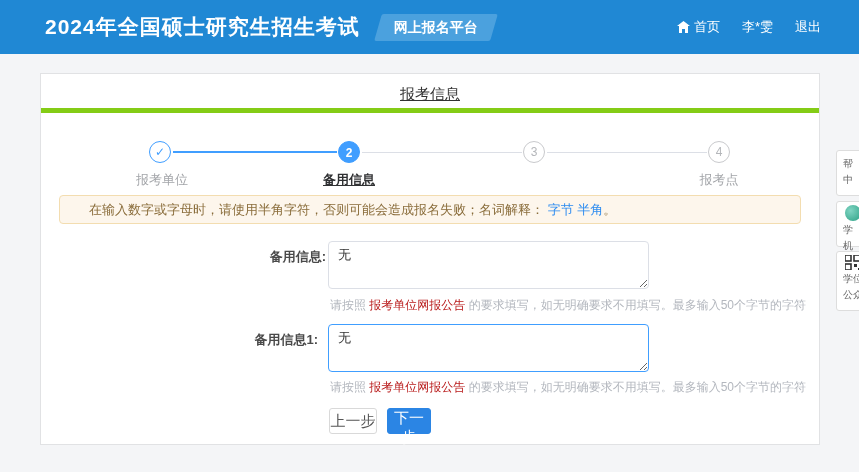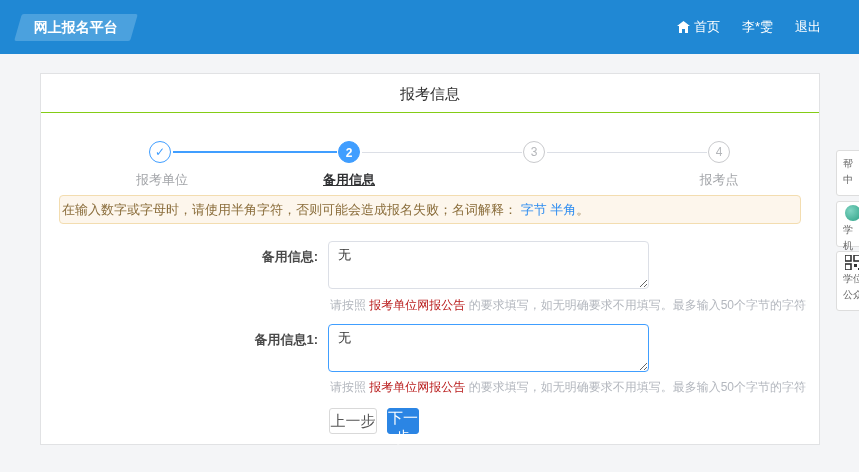--- a/index.html
+++ b/index.html
@@ -22,21 +22,22 @@
   .header-nav { margin-left:auto; margin-right:38px; display:flex; align-items:center; gap:22px; font-size:13px; }
   .nav-item { display:flex; align-items:center; gap:4px; cursor:pointer; }
   .home-icon svg { display:block; }
   
   .card {
     position:absolute; left:40px; top:73px; width:780px; height:372px;
     background:#fff; border:1px solid #e1e2e4;
   }
   .card-title {
     height:39px; line-height:39px; text-align:center; font-size:15px; color:#333;
-    border-bottom:1px solid #84cc16;
+    border-bottom:5px solid #84cc16;
+    text-decoration:underline;
   }
   
   .stepper { position:absolute; left:0; top:40px; width:780px; height:80px; }
   .step-circle {
     position:absolute; top:27px; width:22px; height:22px; border-radius:50%;
     font-size:12px; text-align:center; line-height:20px; background:#fff;
   }
   .step-circle.done   { border:1px solid #409eff; color:#409eff; }
   .step-circle.active { border:1px solid #409eff; background:#409eff; color:#fff; font-weight:bold; line-height:22px; }
   .step-circle.pending{ border:1px solid #c9cacd; color:#b4b6ba; }
@@ -45,21 +46,21 @@
     text-align:center; font-size:13px; color:#a3a5a9;
   }
   .step-label.active { color:#303133; font-weight:bold; }
   .step-line { position:absolute; }
   .step-line.blue { top:37px; height:2px; background:#409eff; }
   .step-line.gray { top:38px; height:1px; background:#dcdfe6; }
   
   .alert {
     position:absolute; left:18px; top:121px; width:742px; height:29px;
     background:#fdf6ec; border:1px solid #f3ddb0; border-radius:4px;
-    font-size:13px; color:#8a6d3b; line-height:27px; padding-left:2px;
+    font-size:13px; color:#8a6d3b; line-height:27px; padding-left:29px;
   }
   .alert a { color:#2d8cf0; text-decoration:none; cursor:pointer; }
   
   .form-label {
     position:absolute; width:150px; text-align:right; font-size:13px;
     font-weight:bold; color:#4a4a4a;
   }
   .form-textarea {
     position:absolute; left:287px; width:321px; height:48px;
     border:1px solid #dcdfe6; border-radius:4px; padding:5px 9px;
@@ -70,40 +71,41 @@
   .form-help {
     position:absolute; left:289px; font-size:12px; color:#b3b7be; white-space:nowrap;
   }
   .form-help a { color:#b91c1c; text-decoration:none; cursor:pointer; }
   
   .btn {
     position:absolute; top:334px; height:26px; font-size:15px; border-radius:3px;
     cursor:pointer; font-family:inherit;
   }
   .btn-prev { left:288px; width:48px; background:#fff; border:1px solid #d9d9d9; color:#555; }
-  .btn-next { left:346px; width:32px; background:#2b85e4; border:1px solid #2b85e4; color:#fff;font-family:Liberation Mono, monospace; }
+  .btn-next { left:346px; width:44px; background:#2b85e4; border:1px solid #2b85e4; color:#fff;font-family:Liberation Mono, monospace; }
   
   .side-widget {
     position:absolute; left:836px; width:54px; background:#fff;
     border:1px solid #ddd; border-radius:3px; text-align:left;
     font-size:10px; color:#666; padding:5px 0 4px 6px; line-height:1.6;
   }
   .sw-1 { top:150px; height:46px; }
   .sw-2 { top:201px; height:46px; padding-top:2px; }
   .sw-3 { top:251px; height:60px; padding-top:3px; }
   .robot-icon {
     width:16px; height:16px; border-radius:50%;
     background:radial-gradient(circle at 35% 35%, #7fd4c2, #2ba084); margin:1px 0 1px 2px;
   }
   .qr-icon { display:block; margin:0 0 1px 2px; }
 </style>
 </head>
 <body>
 
 <div class="header">
+  <div class="header-title">2024年全国硕士研究生招生考试</div>
   <div class="header-badge">
     <span>网上报名平台</span>
   </div>
   <div class="header-nav">
     <div class="nav-item">
       <span class="home-icon">
         <svg width="13" height="12" viewBox="0 0 13 12">
             <path d="M6.5 0 L13 5 H11 V12 H8 V8 H5 V12 H2 V5 H0 Z" fill="#ffffff"></path>
           </svg>
       </span>
@@ -138,21 +140,21 @@
     <div class="step-circle pending" style="left:667px;">4</div>
     <div class="step-label" style="left:678px;">报考点</div>
   </div>
 
   <div class="alert">
     <span>在输入数字或字母时，请使用半角字符，否则可能会造成报名失败；名词解释：</span>
     <a>字节</a>
     <a>半角</a><span>。</span>
   </div>
 
-  <div class="form-label" style="left:127px; top:174px;">备用信息:</div>
+  <div class="form-label" style="left:135px; top:174px;">备用信息:</div>
   <textarea class="form-textarea" style="top: 167px;">无</textarea>
   <div class="form-help" style="top:223px;">
     <span>请按照 </span><a>报考单位网报公告</a><span> 的要求填写，如无明确要求不用填写。最多输入50个字节的字符</span>
   </div>
 
   <div class="form-label" style="left:127px; top:257px;">备用信息1:</div>
   <textarea class="form-textarea focused" style="top: 250px;">无</textarea>
   <div class="form-help" style="top:305px;">
     <span>请按照 </span><a>报考单位网报公告</a><span> 的要求填写，如无明确要求不用填写。最多输入50个字节的字符</span>
   </div>

